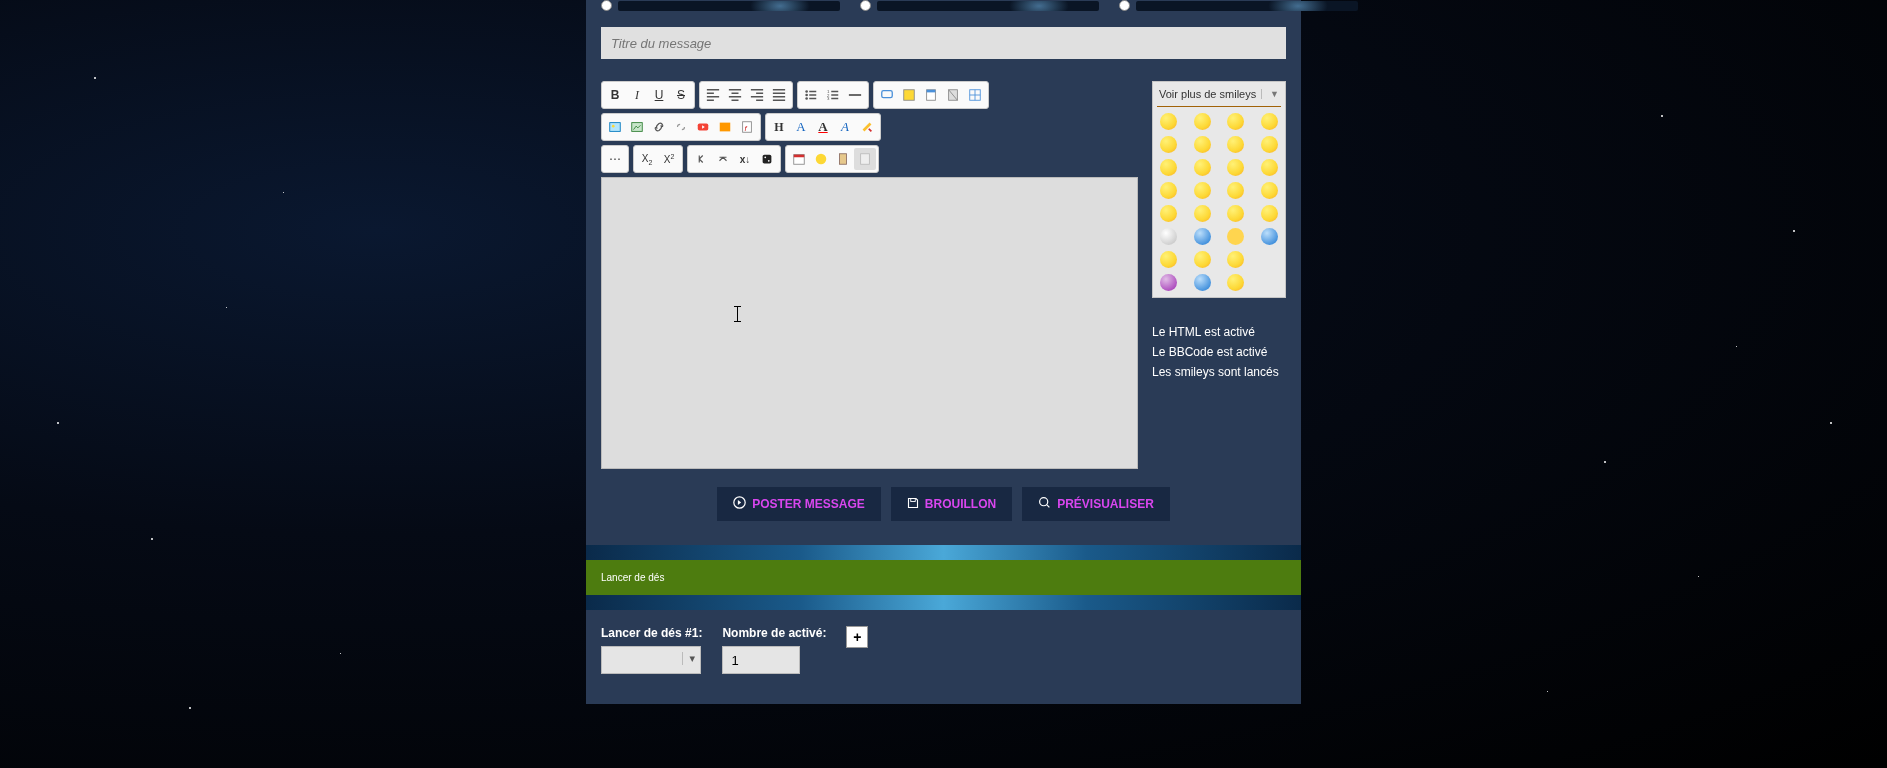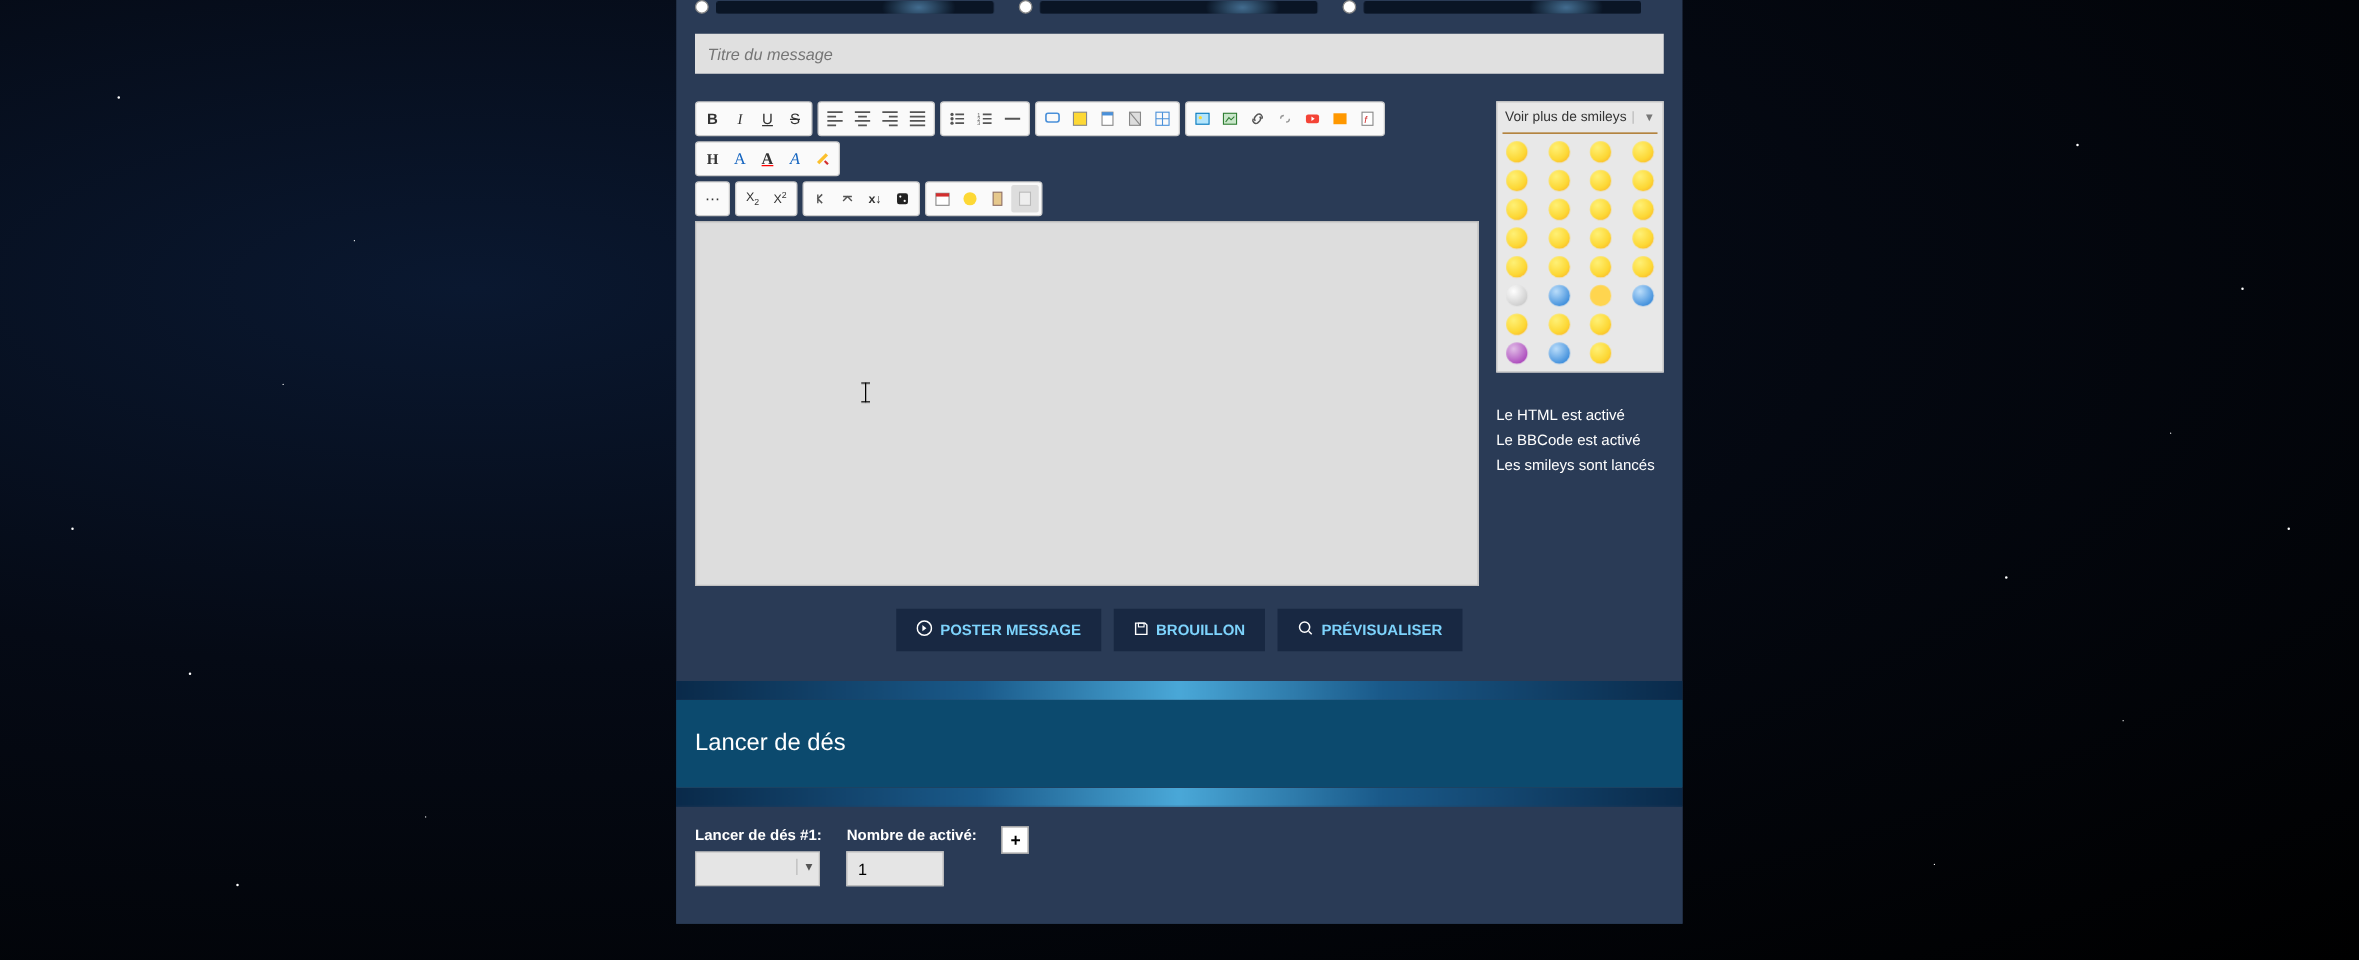--- a/index.html
+++ b/index.html
@@ -6,21 +6,21 @@
   body {
     font-family: Arial, Helvetica, sans-serif;
     background: #000 radial-gradient(ellipse at 20% 30%, #0a1830 0%, #050a15 40%, #000 100%);
     min-height: 768px;
     position: relative;
     overflow-x: hidden;
   }
   .stars { position: fixed; inset: 0; pointer-events: none; }
   .star { position: absolute; background: #fff; border-radius: 50%; }
   .main-wrap {
-    width: 805px;
+    width: 715px;
     margin: 0 auto;
     background: #2a3b56;
   }
   .top-thumbs {
     display: flex;
     gap: 20px;
     padding: 0 15px 8px 15px;
     align-items: center;
   }
   .thumb-slot { display: flex; align-items: center; gap: 6px; }
@@ -155,41 +155,41 @@
     line-height: 20px;
   }
   .btn-row {
     display: flex;
     justify-content: center;
     gap: 10px;
     padding: 18px 0 24px 0;
   }
   .btn {
     background: #182842;
-    color: #7dd3fc;
+    color: #d946ef;
     border: none;
     padding: 9px 16px;
     font-size: 12px;
     font-weight: bold;
     display: flex;
     align-items: center;
     gap: 6px;
     cursor: pointer;
   }
   .nebula-strip {
     height: 15px;
     background: linear-gradient(90deg, #0a2a4a, #1a5a8a 30%, #4aa8d8 50%, #1a5a8a 70%, #0a2a4a);
     position: relative;
     overflow: hidden;
   }
   .section-head {
-    background: #0c4a6e;
+    background: #4d7c0f;
     color: #fff;
-    font-size: 19px;
-    padding: 24px 15px;
+    font-size: 10px;
+    padding: 12px 15px;
   }
   .dice-body {
     background: #2a3b56;
     padding: 16px 15px 30px 15px;
     display: flex;
     gap: 20px;
     align-items: flex-start;
   }
   .fld label {
     display: block;

